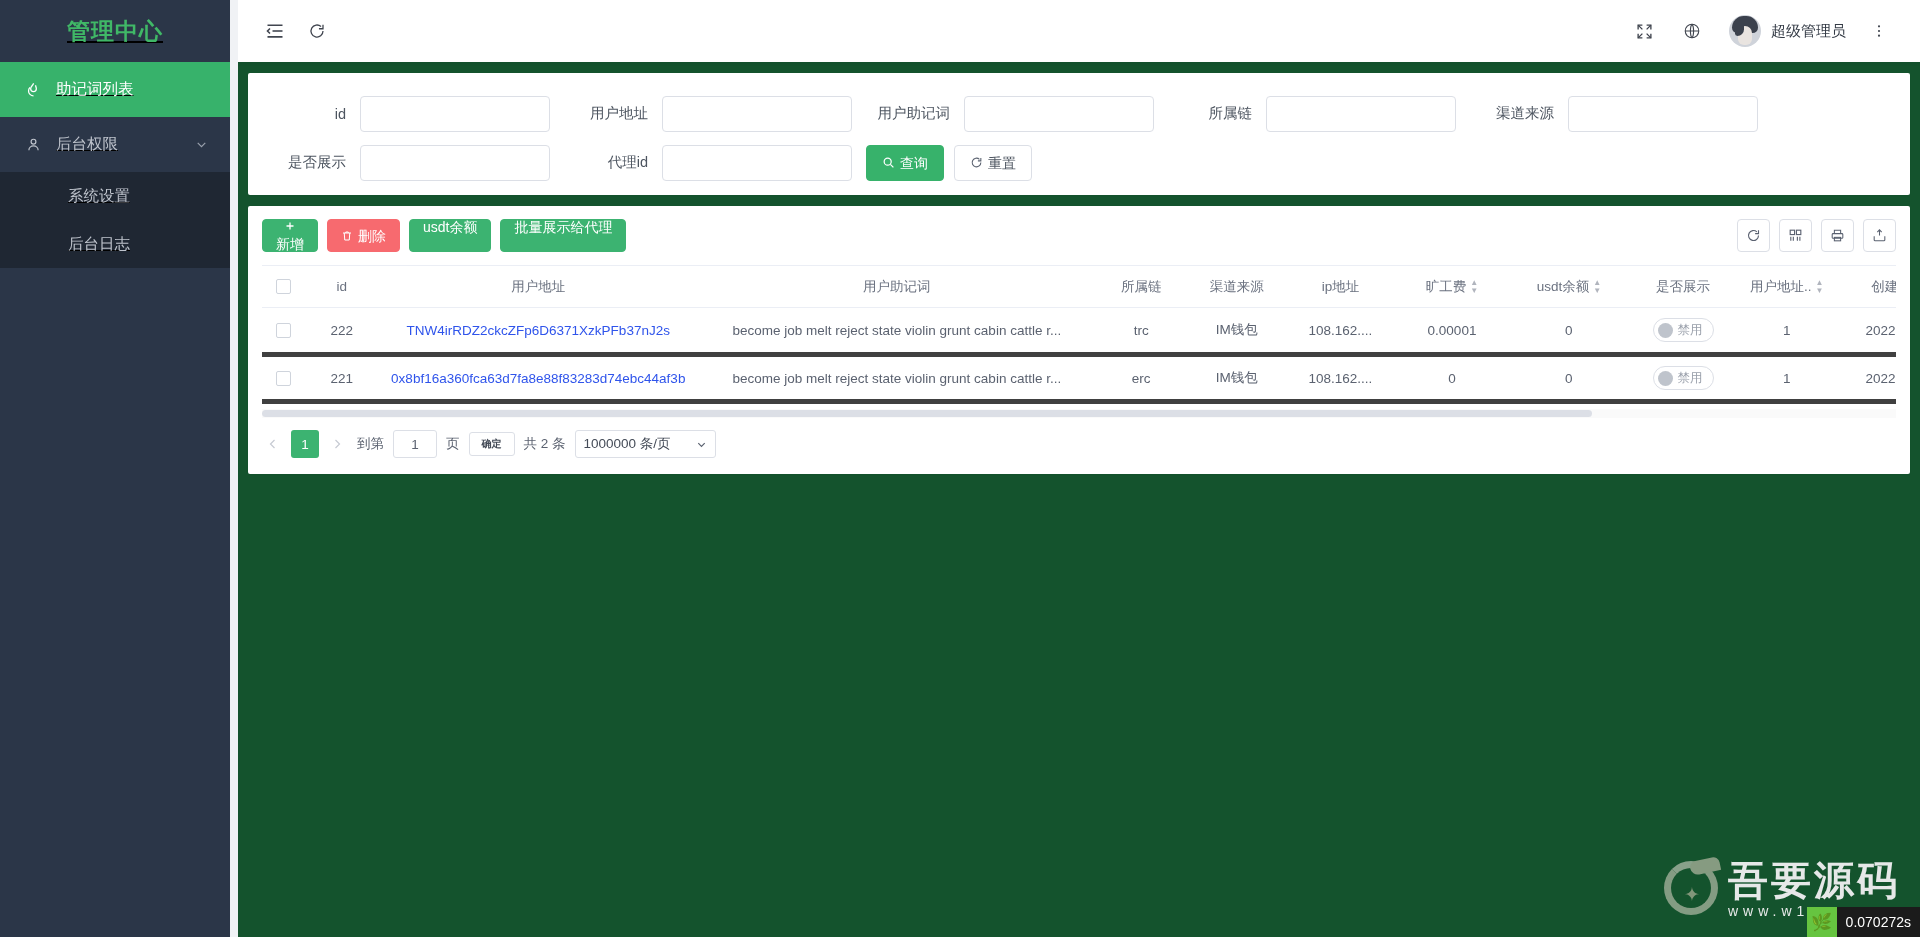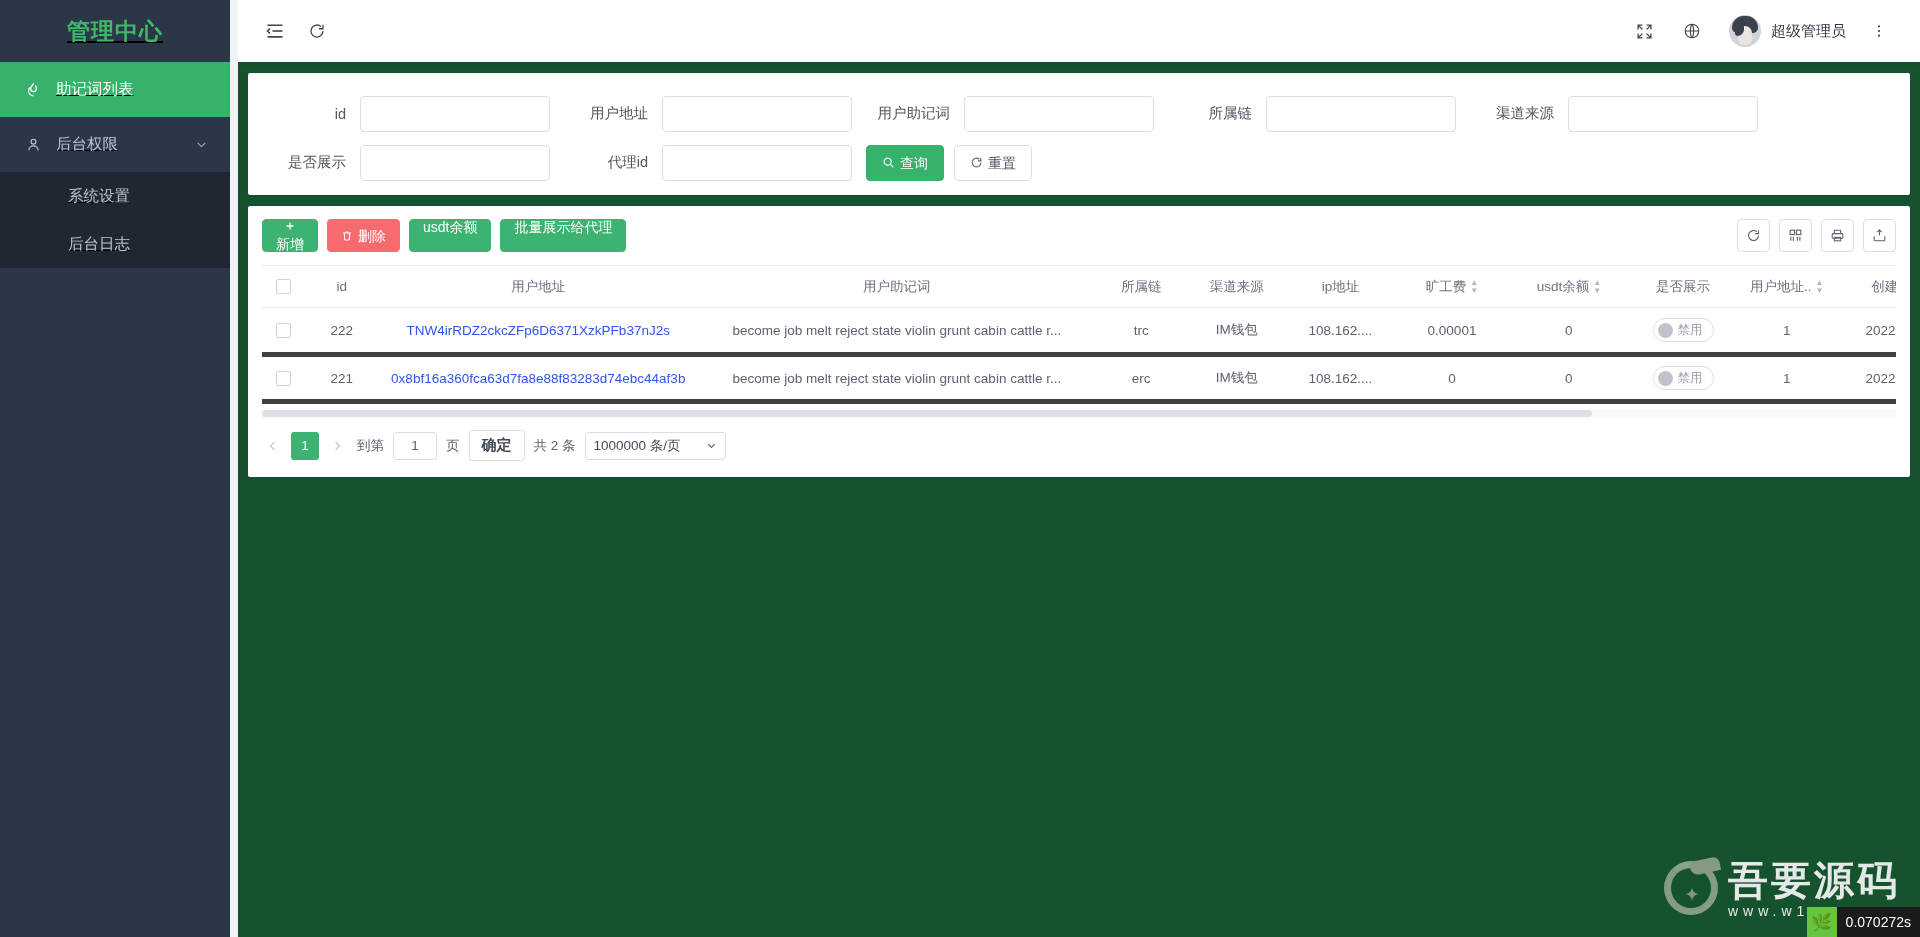--- a/index.html
+++ b/index.html
@@ -231,23 +231,23 @@
     font-size: 13.5px; cursor: pointer;
   }
   .pg-text { padding: 0 2px; color: #5b6270; }
   .pg-input {
     width: 44px; height: 28px; text-align: center;
     border: 1px solid #dcdfe6; border-radius: 3px;
     font-size: 13.5px; color: #5b6270; outline: none;
     font-family: "Liberation Sans", sans-serif;
   }
   .pg-confirm {
-    height: 31px; padding: 8px 12px;
+    height: 24px; padding: 8px 12px;
     border: 1px solid #dcdfe6; border-radius: 3px; background: #fff;
-    font-size: 15px; color: #444b57; cursor: pointer; font-weight: bold;
+    font-size: 10px; color: #444b57; cursor: pointer; font-weight: bold;
     display: flex; align-items: center;
     font-family: "Liberation Sans", sans-serif;
   }
   .pg-select {
     height: 28px; padding: 0 8px;
     border: 1px solid #dcdfe6; border-radius: 3px; background: #fff;
     font-size: 13.5px; color: #444b57; cursor: pointer;
     display: flex; align-items: center; gap: 25px;
   }
   .pg-select .caret { font-size: 10px; color: #5b6270; }

